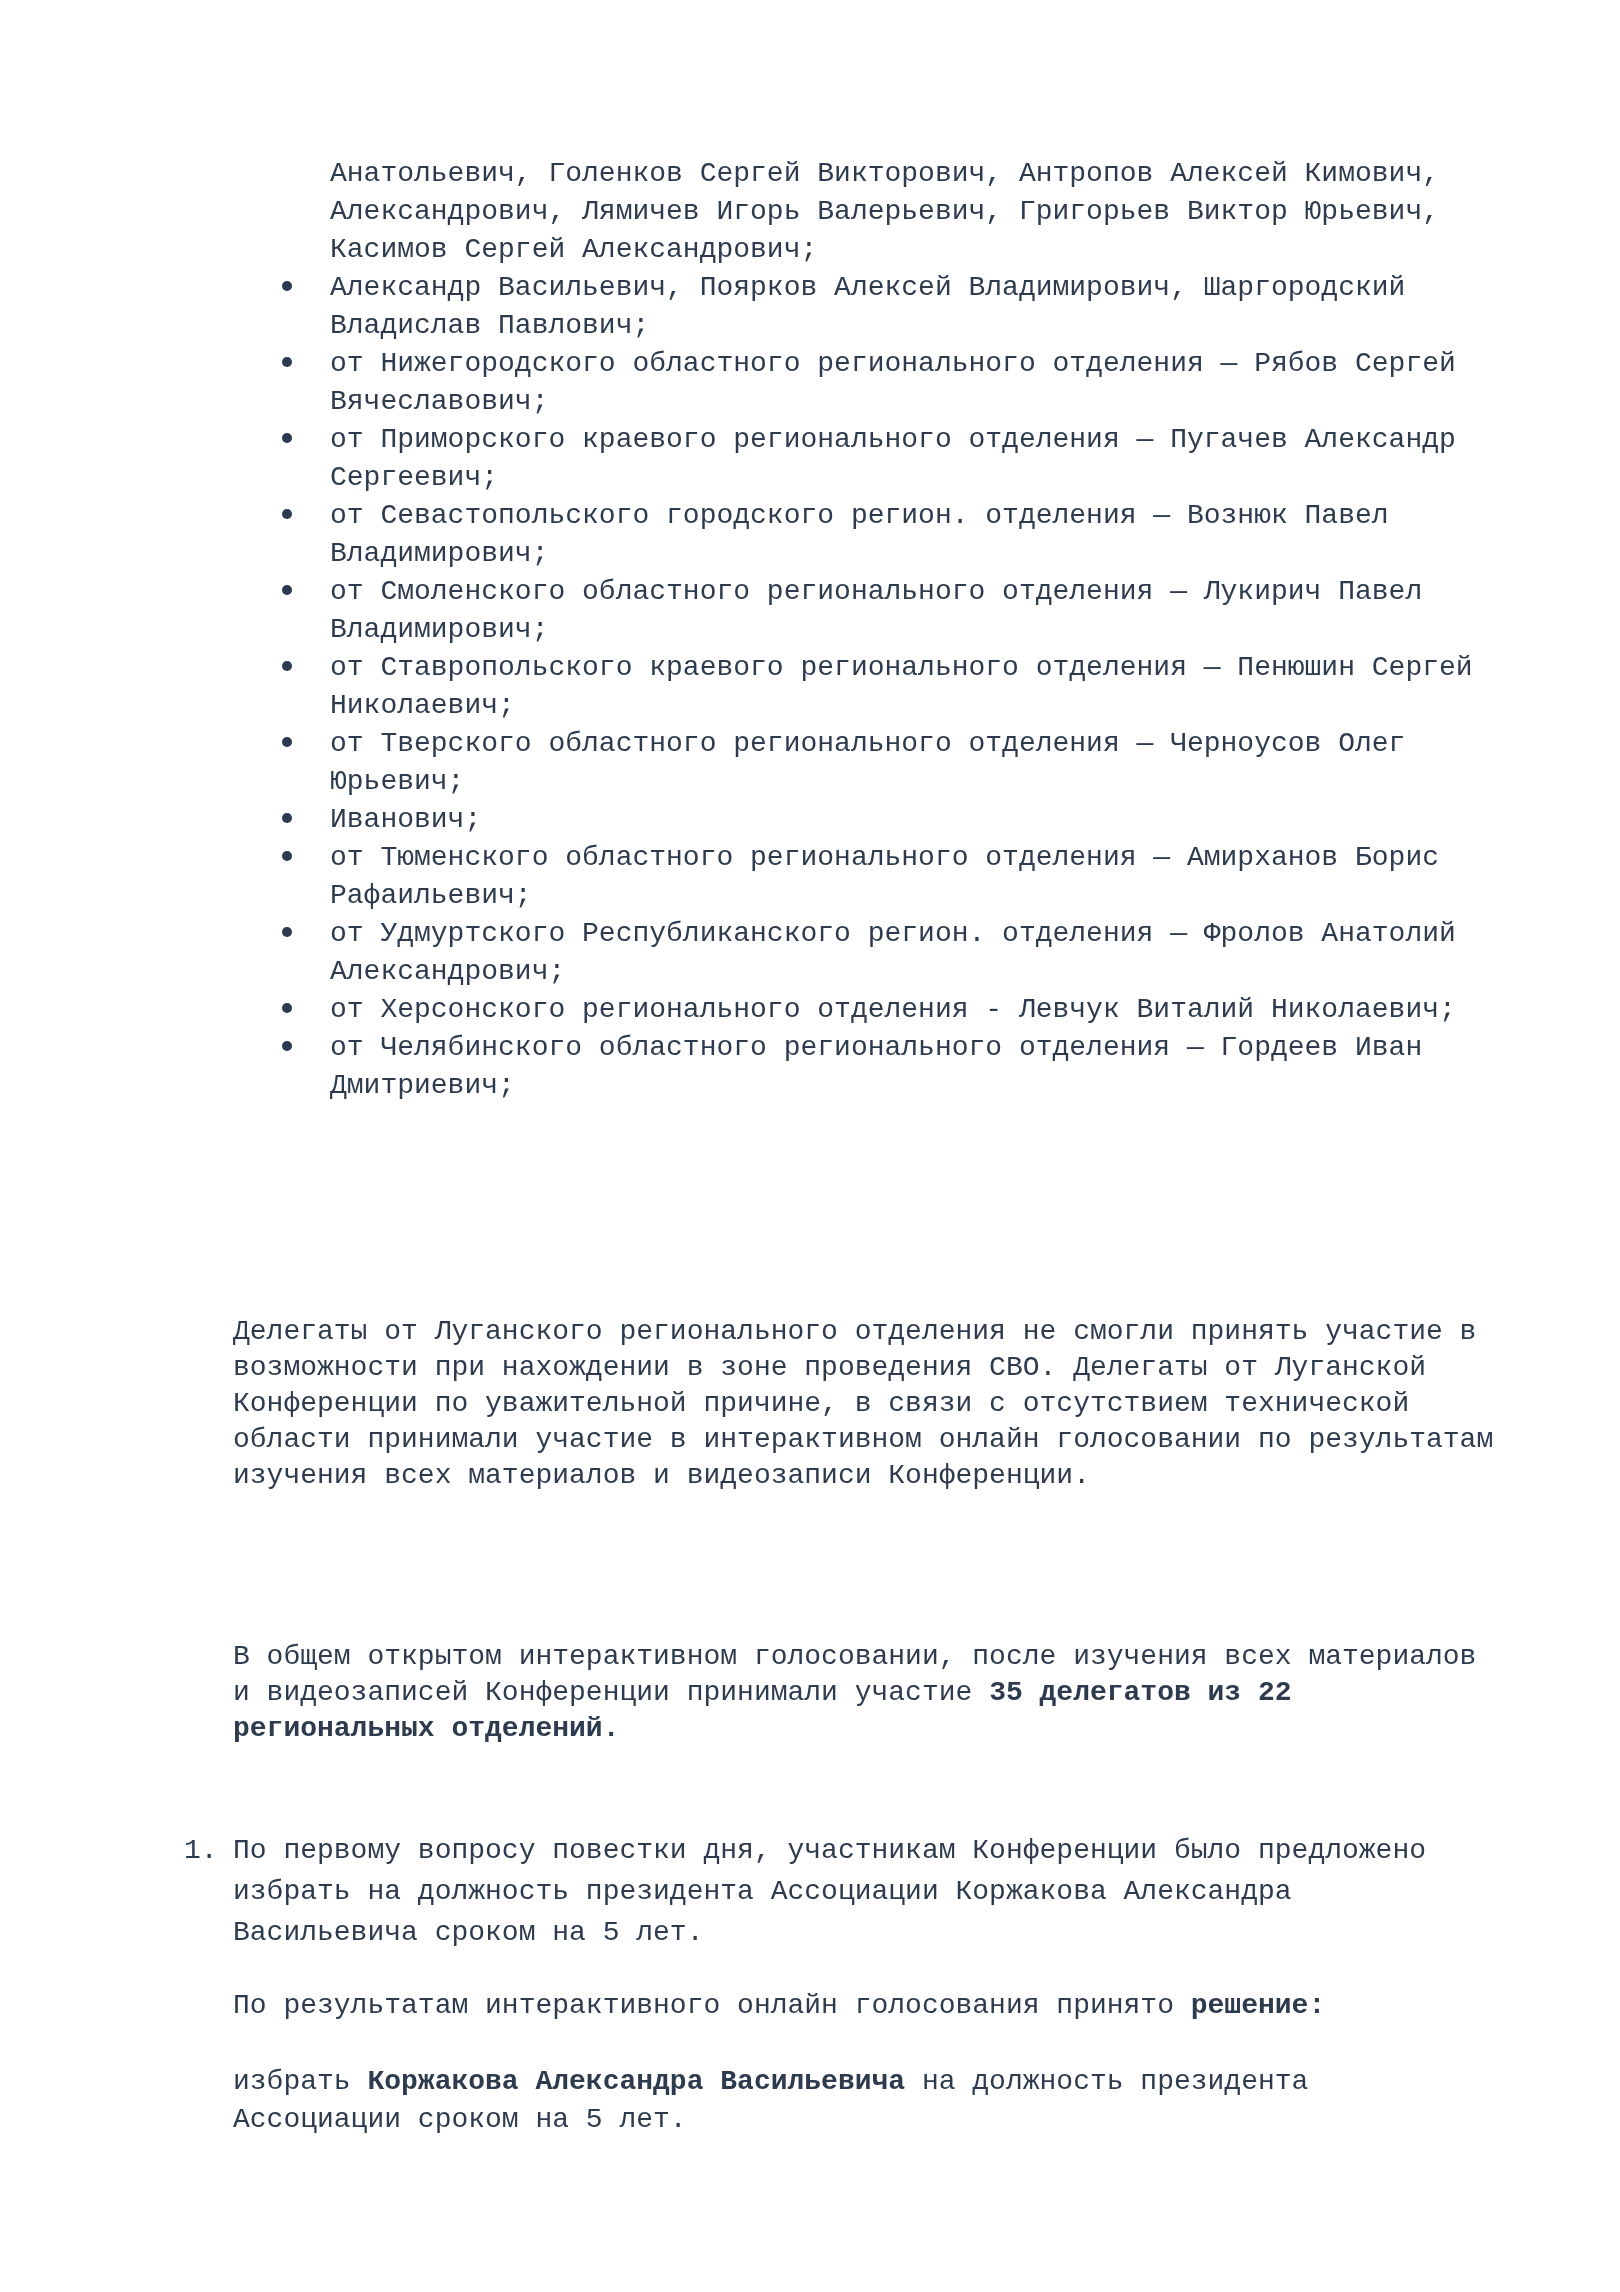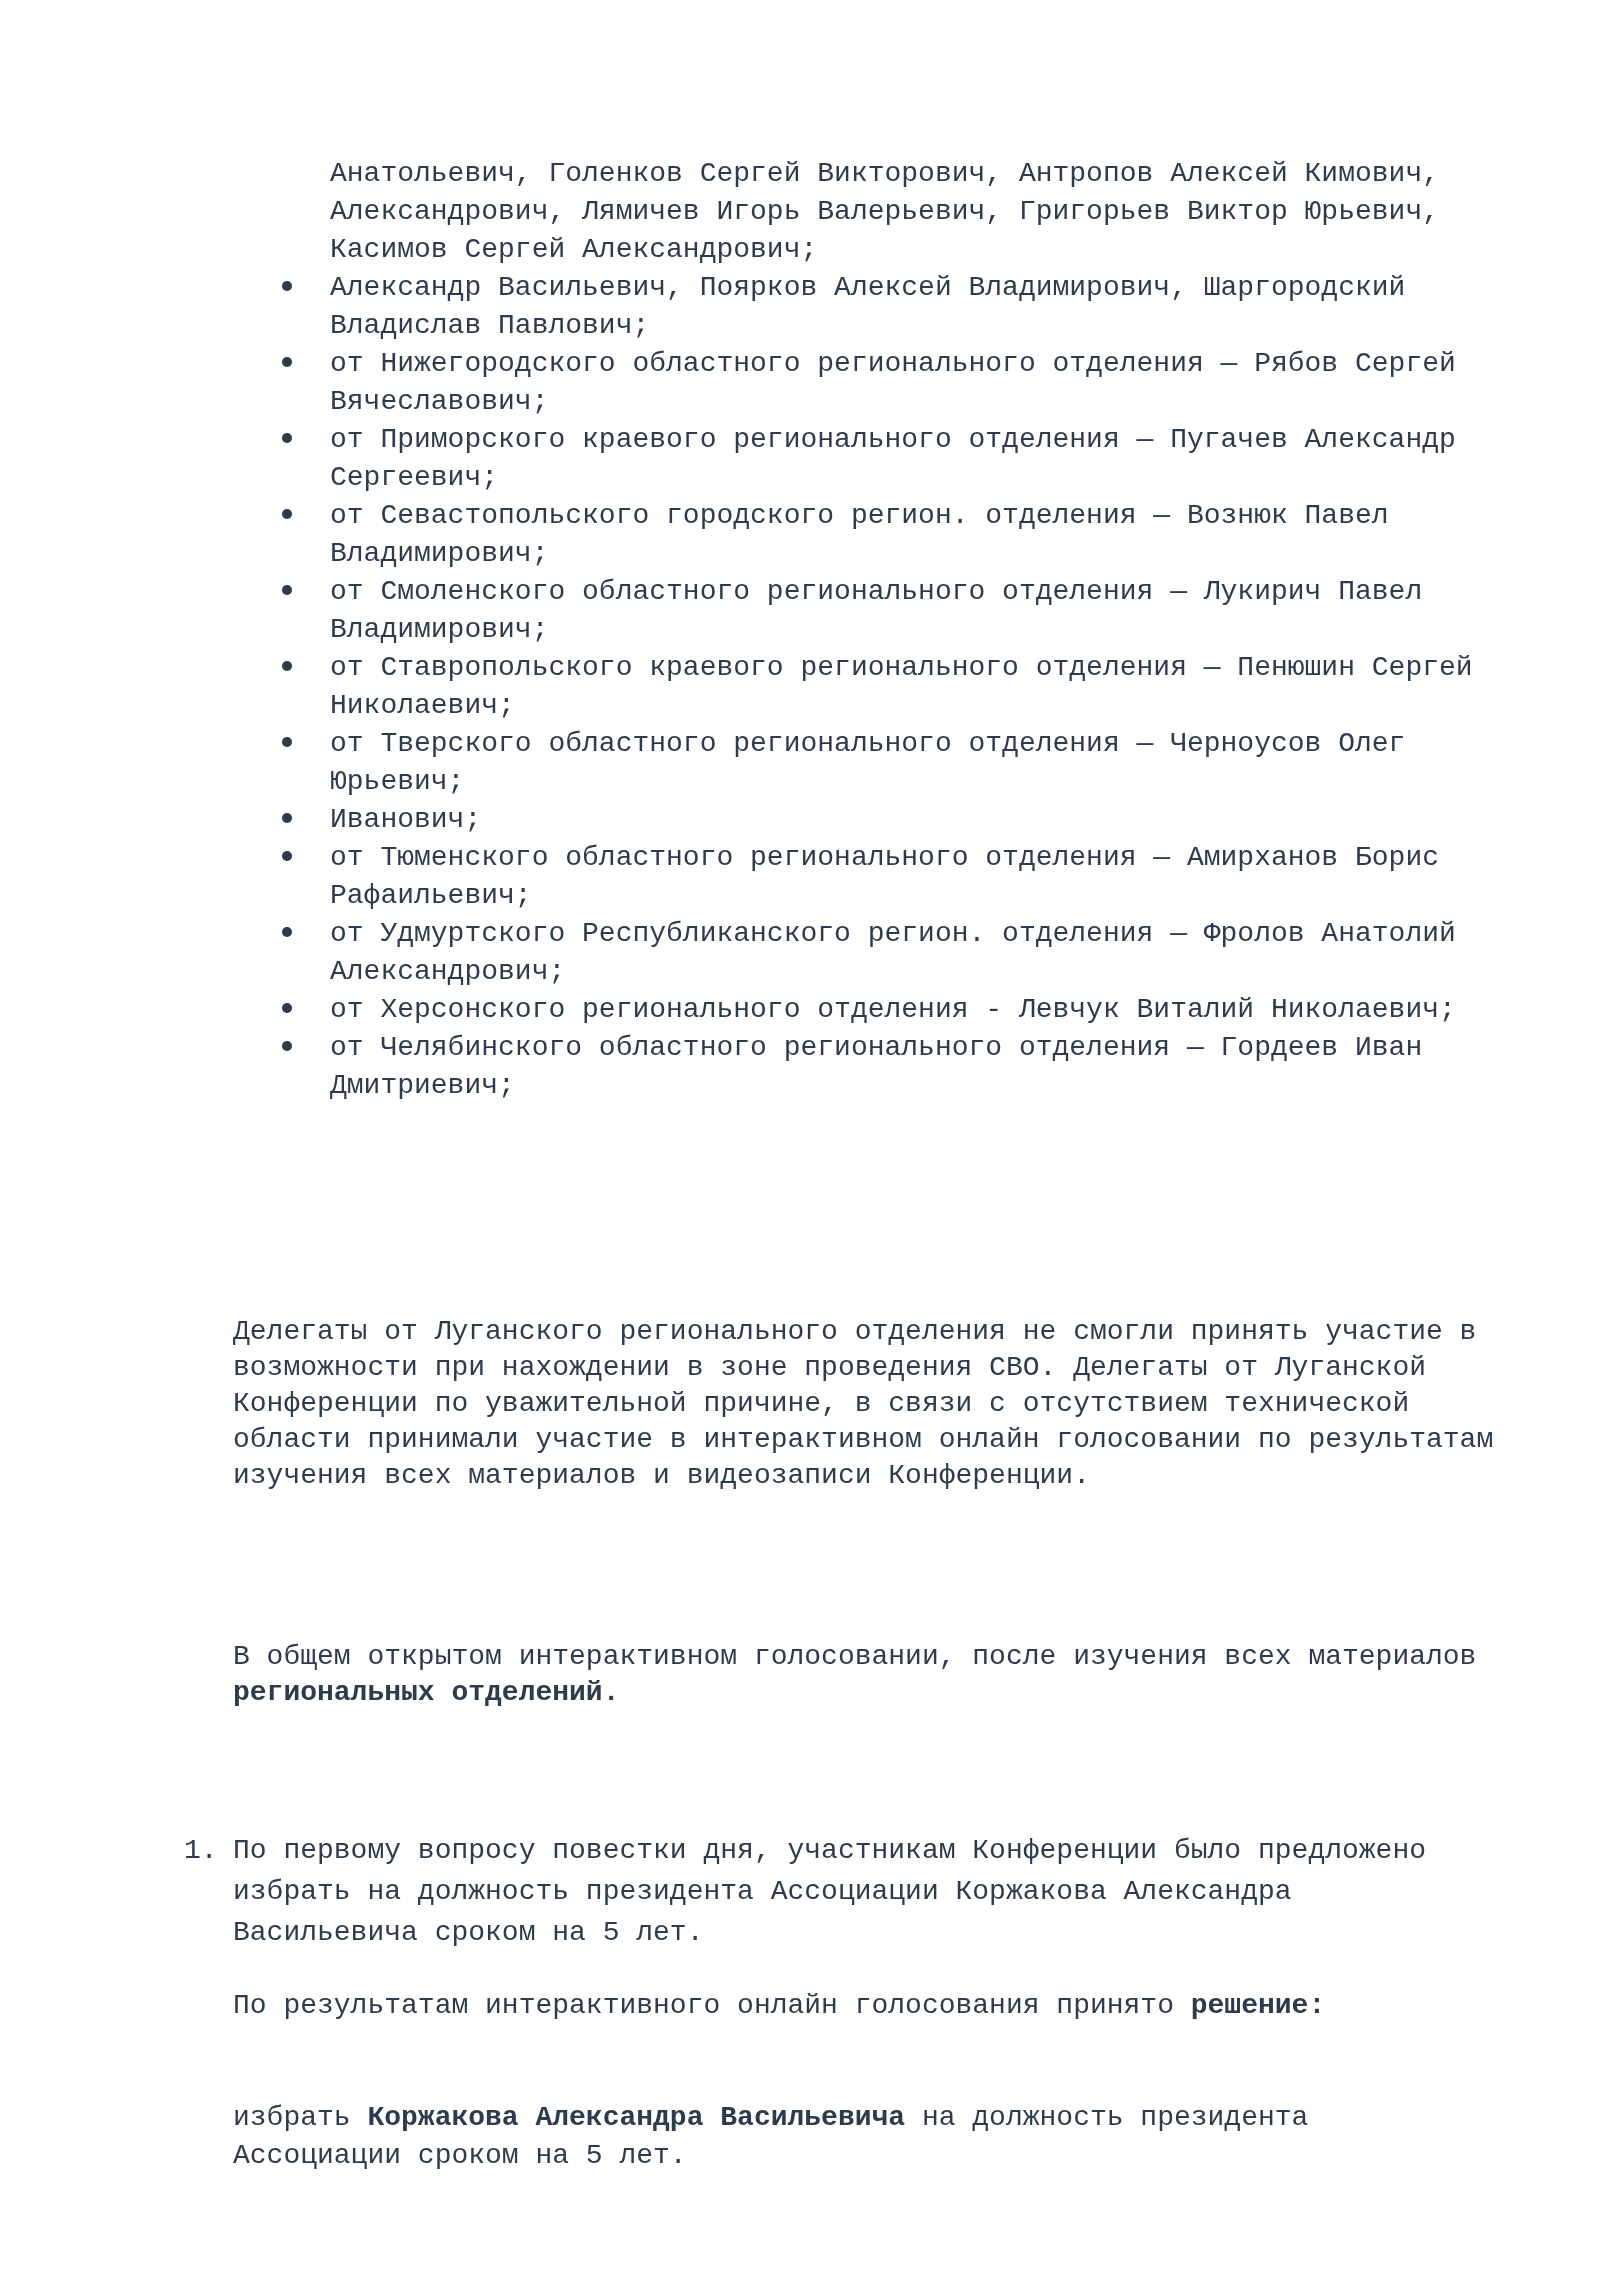--- a/index.html
+++ b/index.html
@@ -10,21 +10,21 @@
   .list { left: 0; top: 155px; line-height: 38px; }
   .list .item { position: relative; display: block; padding-left: 330px; }
   .list .bullet { position: absolute; left: 279px; top: 0; width: 15.7px; text-align: center; }
   .list .bullet::before { content: ""; display: inline-block; width: 9.8px; height: 9.8px; border-radius: 50%; background: #2e3b4e; vertical-align: middle; margin-top: -3.9px; }
   .p-lugansk { left: 233px; top: 1314px; line-height: 36px; }
   .p-vote { left: 233px; top: 1639px; line-height: 36px; }
   .numbered { left: 0; top: 1830px; line-height: 41px; }
   .numbered .num { position: absolute; left: 184px; top: 0; }
   .numbered .body { padding-left: 233px; display: block; }
   .p-result { left: 233px; top: 1987px; line-height: 38px; }
-  .p-decision { left: 233px; top: 2063px; line-height: 38px; margin-top: 36px; }
+  .p-decision { left: 233px; top: 2063px; line-height: 38px; }
   b { font-weight: bold; }
 </style>
 </head>
 <body>
 
 <div class="block list">
   <div class="item">
     <span class="line">Анатольевич, Голенков Сергей Викторович, Антропов Алексей Кимович,</span>
     <span class="line">Александрович, Лямичев Игорь Валерьевич, Григорьев Виктор Юрьевич,</span>
     <span class="line">Касимов Сергей Александрович;</span>
@@ -92,20 +92,21 @@
 <div class="block p-lugansk">
   <span class="line">Делегаты от Луганского регионального отделения не смогли принять участие в</span>
   <span class="line">возможности при нахождении в зоне проведения СВО. Делегаты от Луганской</span>
   <span class="line">Конференции по уважительной причине, в связи с отсутствием технической</span>
   <span class="line">области принимали участие в интерактивном онлайн голосовании по результатам</span>
   <span class="line">изучения всех материалов и видеозаписи Конференции.</span>
 </div>
 
 <div class="block p-vote">
   <span class="line">В общем открытом интерактивном голосовании, после изучения всех материалов</span>
+  <span class="line"><span>и видеозаписей Конференции принимали участие </span><b>35 делегатов из 22</b></span>
   <span class="line"><b>региональных отделений.</b></span>
 </div>
 
 <div class="block numbered">
   <span class="num">1.</span>
   <span class="body">
     <span class="line">По первому вопросу повестки дня, участникам Конференции было предложено</span>
     <span class="line">избрать на должность президента Ассоциации Коржакова Александра</span>
     <span class="line">Васильевича сроком на 5 лет.</span>
   </span>

